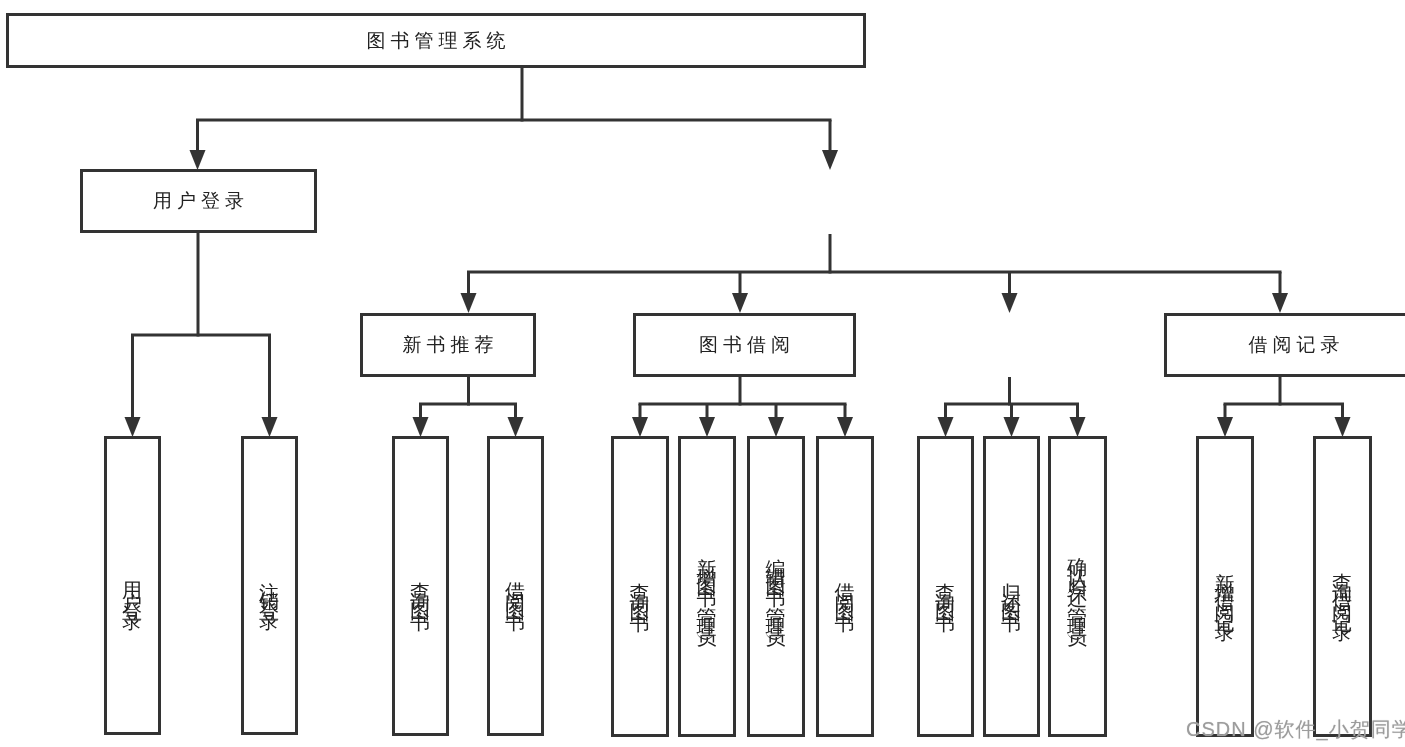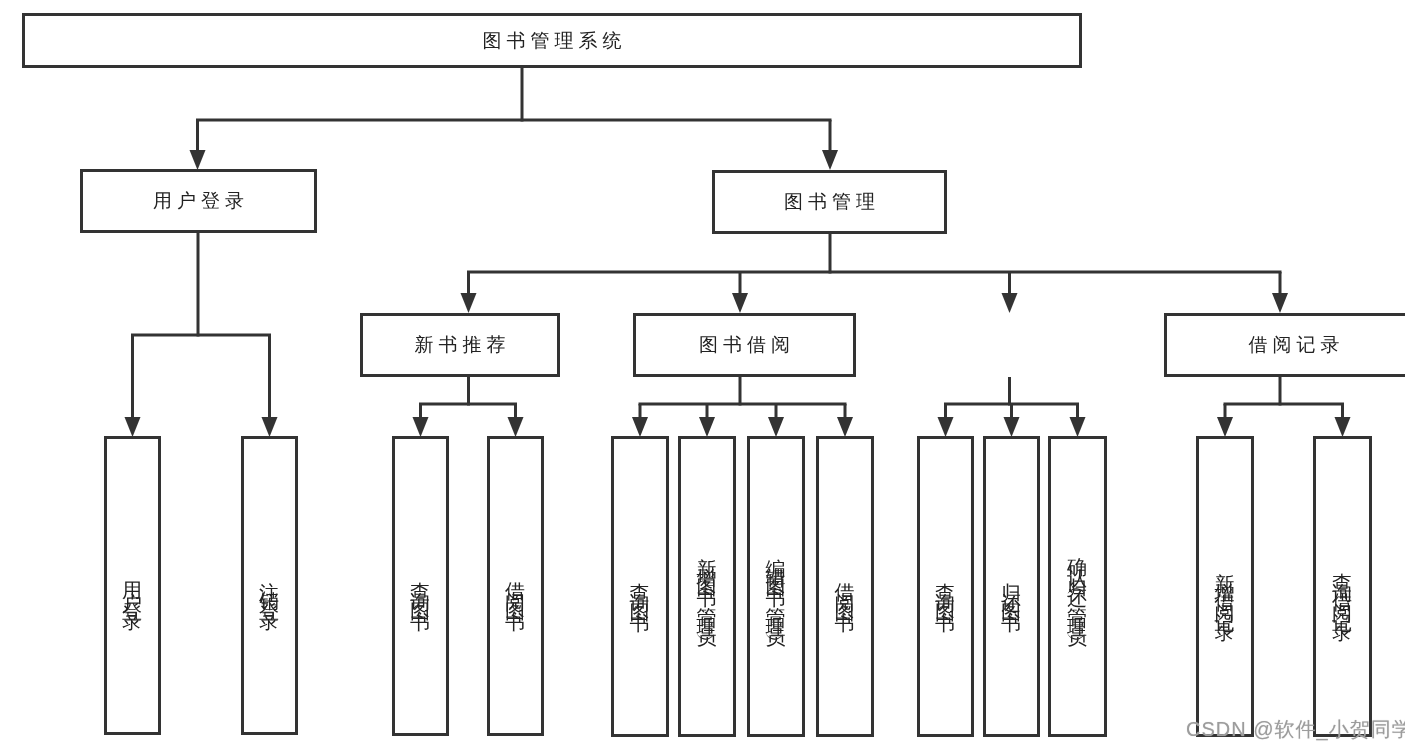--- a/index.html
+++ b/index.html
@@ -118,26 +118,25 @@
     <polygon points="1069.5,417 1085.5,417 1077.5,437" stroke="none"></polygon>
 
     <line x1="1280" y1="377" x2="1280" y2="405.5"></line>
     <line x1="1223.5" y1="404" x2="1344" y2="404"></line>
     <line x1="1225" y1="404" x2="1225" y2="421"></line>
     <polygon points="1217,417 1233,417 1225,437" stroke="none"></polygon>
     <line x1="1342.5" y1="404" x2="1342.5" y2="421"></line>
     <polygon points="1334.5,417 1350.5,417 1342.5,437" stroke="none"></polygon>
   </svg>
 
-  <div class="box hbox" style="left:22px;top:13px;width:1060px;height:55px">图书管理系统</div>
+  <div class="box hbox" style="left:6px;top:13px;width:860px;height:55px">图书管理系统</div>
 
   <div class="box hbox" style="left:80px;top:169px;width:237px;height:64px">用户登录</div>
-  <div class="box hbox" style="left:712px;top:170px;width:235px;height:64px">图书管理</div>
 
-  <div class="box hbox" style="left:360px;top:313px;width:200px;height:64px">新书推荐</div>
+  <div class="box hbox" style="left:360px;top:313px;width:176px;height:64px">新书推荐</div>
   <div class="box hbox" style="left:633px;top:313px;width:223px;height:64px">图书借阅</div>
   <div class="box hbox" style="left:1164px;top:313px;width:260px;height:64px">借阅记录</div>
 
   <div class="box vbox" style="left:104px;top:436px;width:57px;height:299px">
     <span class="vlabel">用户登录</span>
   </div>
   <div class="box vbox" style="left:241px;top:436px;width:57px;height:299px">
     <span class="vlabel">注销登录</span>
   </div>
 

